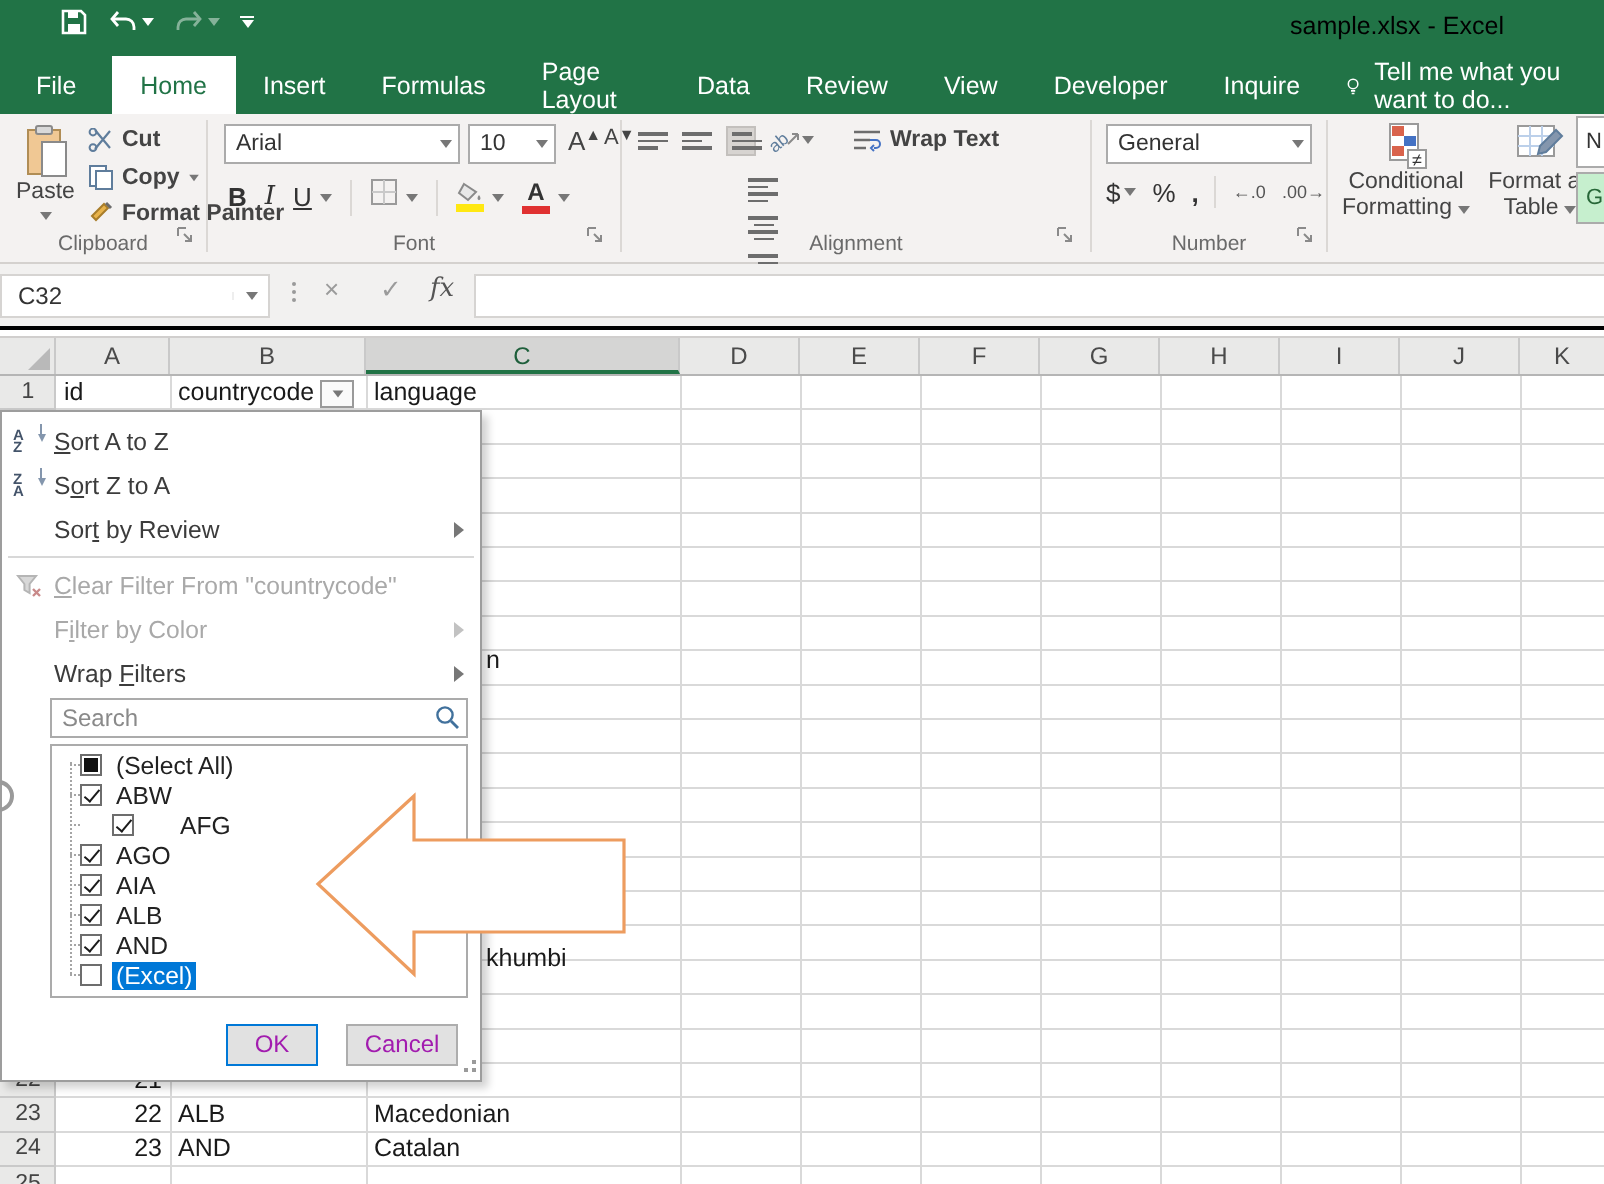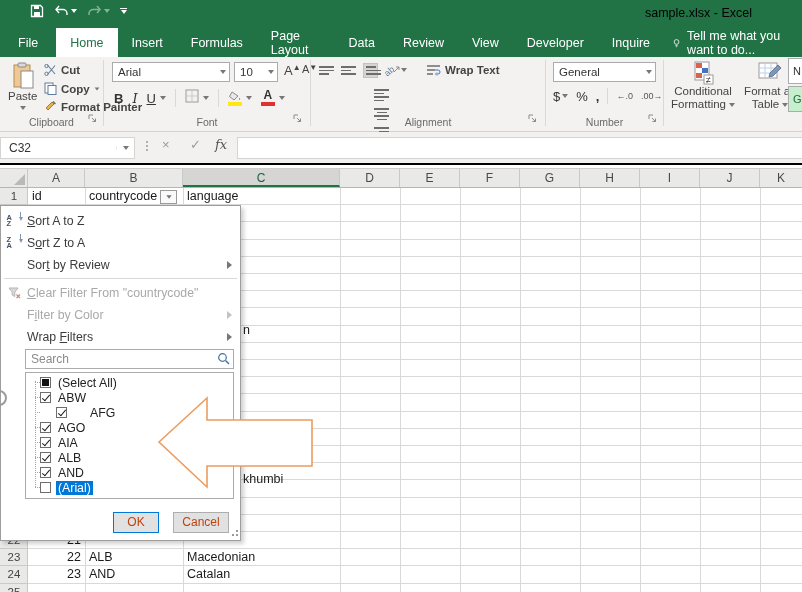--- a/index.html
+++ b/index.html
@@ -90,21 +90,21 @@
   .searchwrap svg { position:absolute; right:4px; top:3px; }
   .vlist { position:absolute; left:24px; top:166px; width:209px; height:127px; border:1px solid #ababab; background:#fff; }
   .treeline { position:absolute; left:9px; top:8px; height:106px; border-left:1px dotted #a5a5a5; }
   .vrow { position:absolute; left:0; width:100%; height:15px; display:flex; align-items:center; font-size:12.3px; color:#222; }
   .vrow .stub { width:5px; border-top:1px dotted #a5a5a5; margin-left:9px; }
   .vrow .box { width:11px; height:11px; border:1px solid #6d6d6d; background:#fff; position:relative; margin-right:5px; }
   .vrow.checked .box::after { content:""; position:absolute; left:3px; top:0px; width:3px; height:7px; border:solid #1a1a1a; border-width:0 1.5px 1.5px 0; transform:rotate(40deg); }
   .vrow.indeterminate .box::after { content:""; position:absolute; left:1px; top:1px; width:7px; height:7px; background:#111; }
   .vrow .vlabel { padding:0 2px; }
   .vrow.selected .vlabel { background:#0078d7; color:#fff; }
-  .pbtn { position:absolute; height:21px; background:#e1e1e1; font-size:12px; color:#c2410c; text-align:center; line-height:19px; }
+  .pbtn { position:absolute; height:21px; background:#e1e1e1; font-size:12px; color:#a21caf; text-align:center; line-height:19px; }
   .grip { position:absolute; right:2px; bottom:2px; width:8px; height:8px; }
   .grip i { position:absolute; width:2px; height:2px; background:#9a9a9a; }
 
   
   .arrow-annot { position:absolute; left:155px; top:206px; z-index:8; }
   .half-circle { position:absolute; left:-9px; top:202px; width:16px; height:16px; border:2px solid #9a9a9a; border-radius:50%; z-index:9; background:transparent; }
 
   .icon-label { display:flex; align-items:center; gap:4px;font-weight:bold; }
 </style>
 </head>
@@ -550,21 +550,21 @@
               <span class="vlabel">ALB</span>
           </div>
           <div class="vrow checked" style="top:92px;">
             <span class="stub"></span>
               <span class="box"></span>
               <span class="vlabel">AND</span>
           </div>
           <div class="vrow unchecked selected" style="top:107px;">
             <span class="stub"></span>
               <span class="box"></span>
-              <span class="vlabel">(Arial)</span>
+              <span class="vlabel">(Excel)</span>
           </div>
         </div>
 
         <button class="pbtn" style="left:112px;top:306px;width:46px;border:1px solid #0078d7;">OK</button>
         <button class="pbtn" style="left:172px;top:306px;width:56px;border:1px solid #adadad;">Cancel</button>
         <span class="grip">
             <i style="right:0;top:0;position:absolute;"></i>
             <i style="right:0;top:4px;position:absolute;"></i>
             <i style="right:4px;top:4px;position:absolute;"></i>
           </span>

